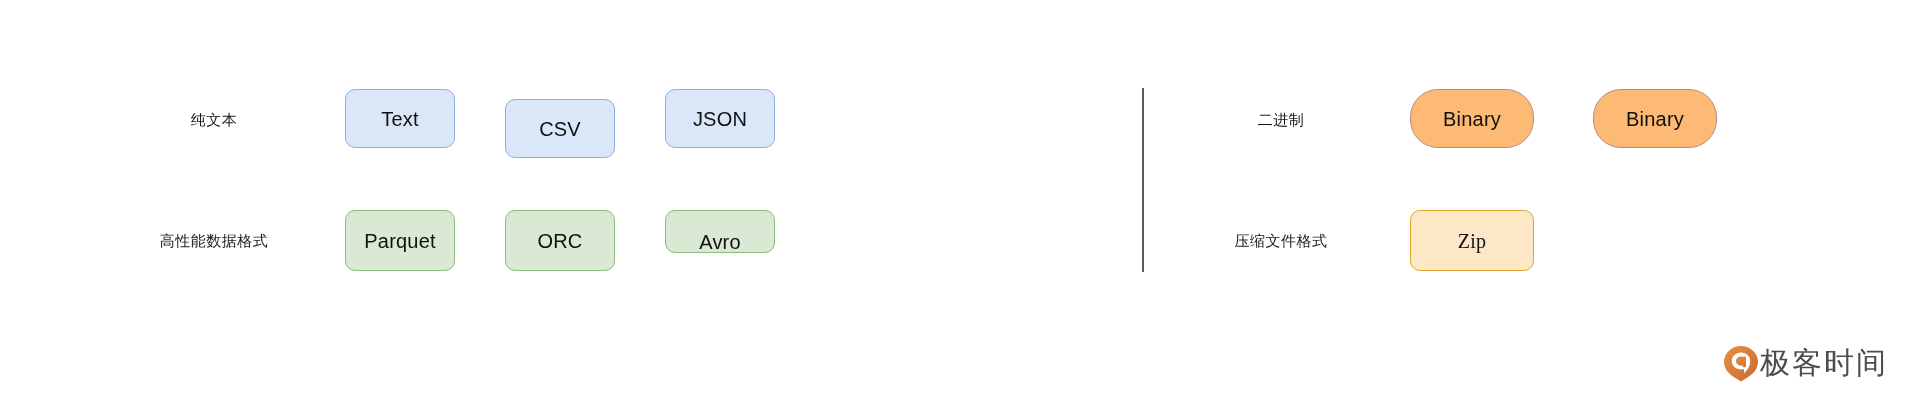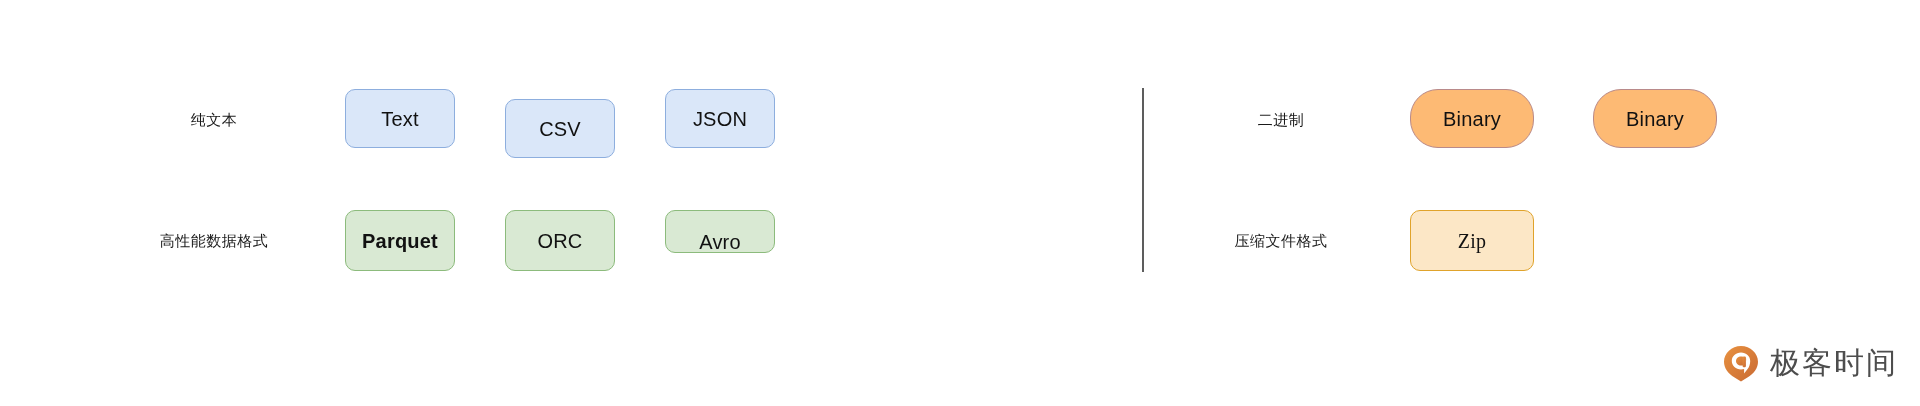--- a/index.html
+++ b/index.html
@@ -58,21 +58,21 @@
     position: absolute;
     width: 1.5px;
     background: #5d5d5d;
   }
 
   
   .watermark {
     position: absolute;
     display: flex;
     align-items: center;
-    gap: 10px;
+    gap: 0;
   }
   .wm-logo {
     width: 38px;
     height: 38px;
     position: relative;
     flex: 0 0 auto;
   }
   .wm-text {
     font-size: 30px;
     color: #4d4d4d;
@@ -93,21 +93,21 @@
   </div>
   <div class="node blue" style="left:505px; top:99px; width:110px; height:59px;">
     <span>CSV</span>
   </div>
   <div class="node blue" style="left:665px; top:89px; width:110px; height:59px;">
     <span>JSON</span>
   </div>
 
   <div class="group-label" style="left:214px; top:241px;">高性能数据格式</div>
 
-  <div class="node green" style="left:345px; top:210px; width:110px; height:61px;font-weight:bold;">
+  <div class="node green" style="left:345px; top:210px; width:110px; height:61px;">
     <span>Parquet</span>
   </div>
   <div class="node green" style="left:505px; top:210px; width:110px; height:61px;justify-content:center;">
     <span>ORC</span>
   </div>
   <div class="node green" style="left:665px; top:210px; width:110px; height:43px;align-items:flex-end;">
     <span>Avro</span>
   </div>
 
   <div class="divider" style="left:1142px; top:88px; height:184px;"></div>

